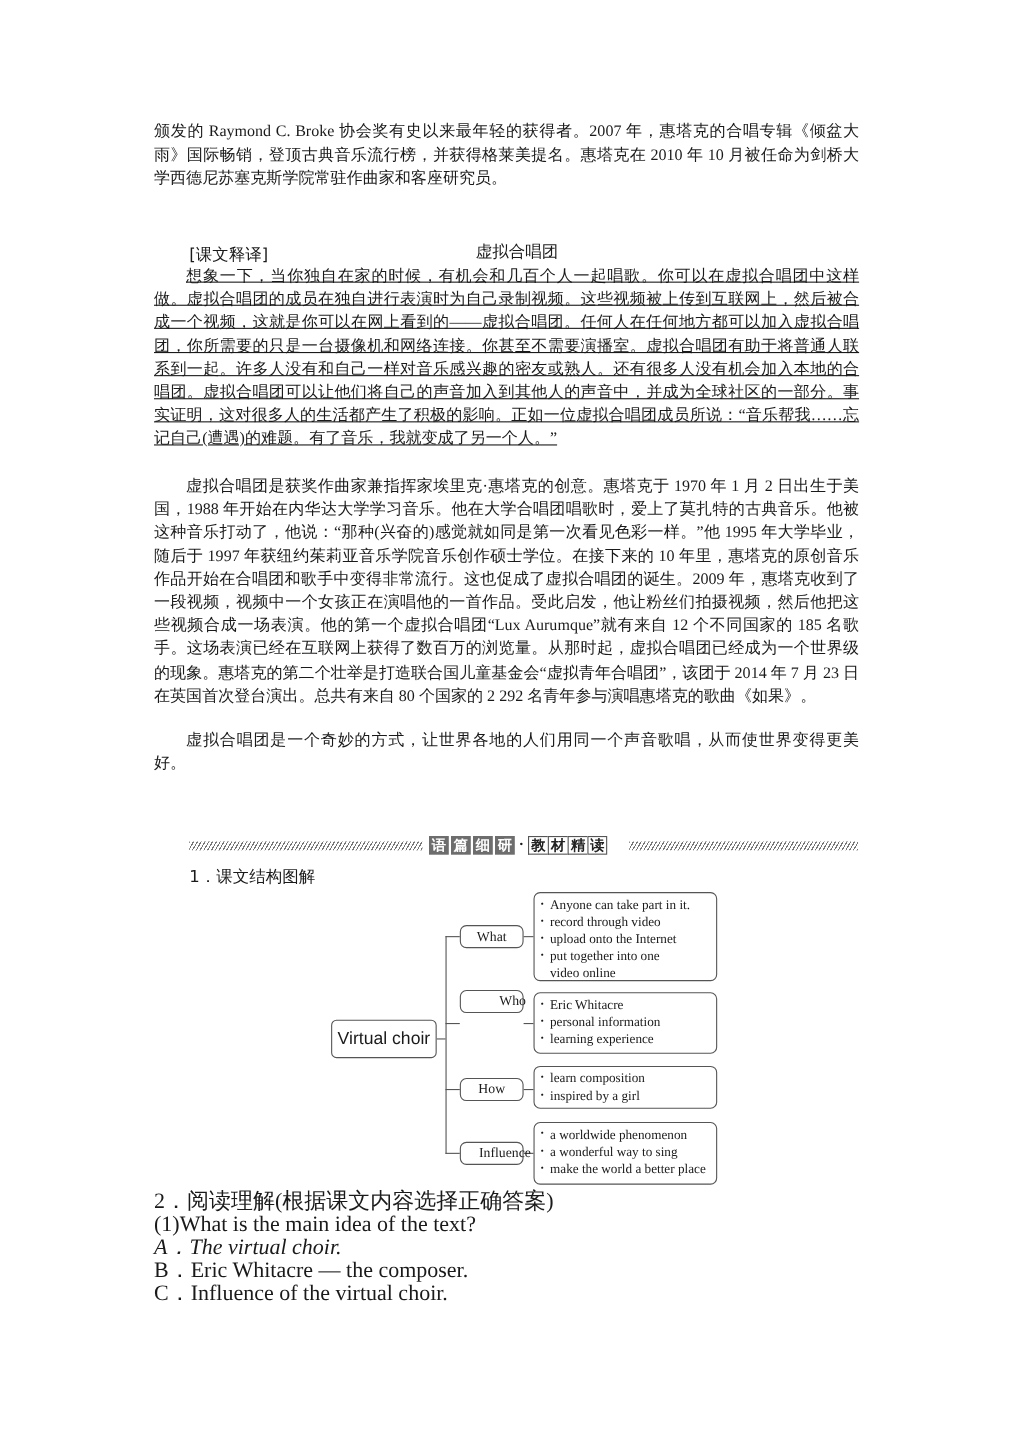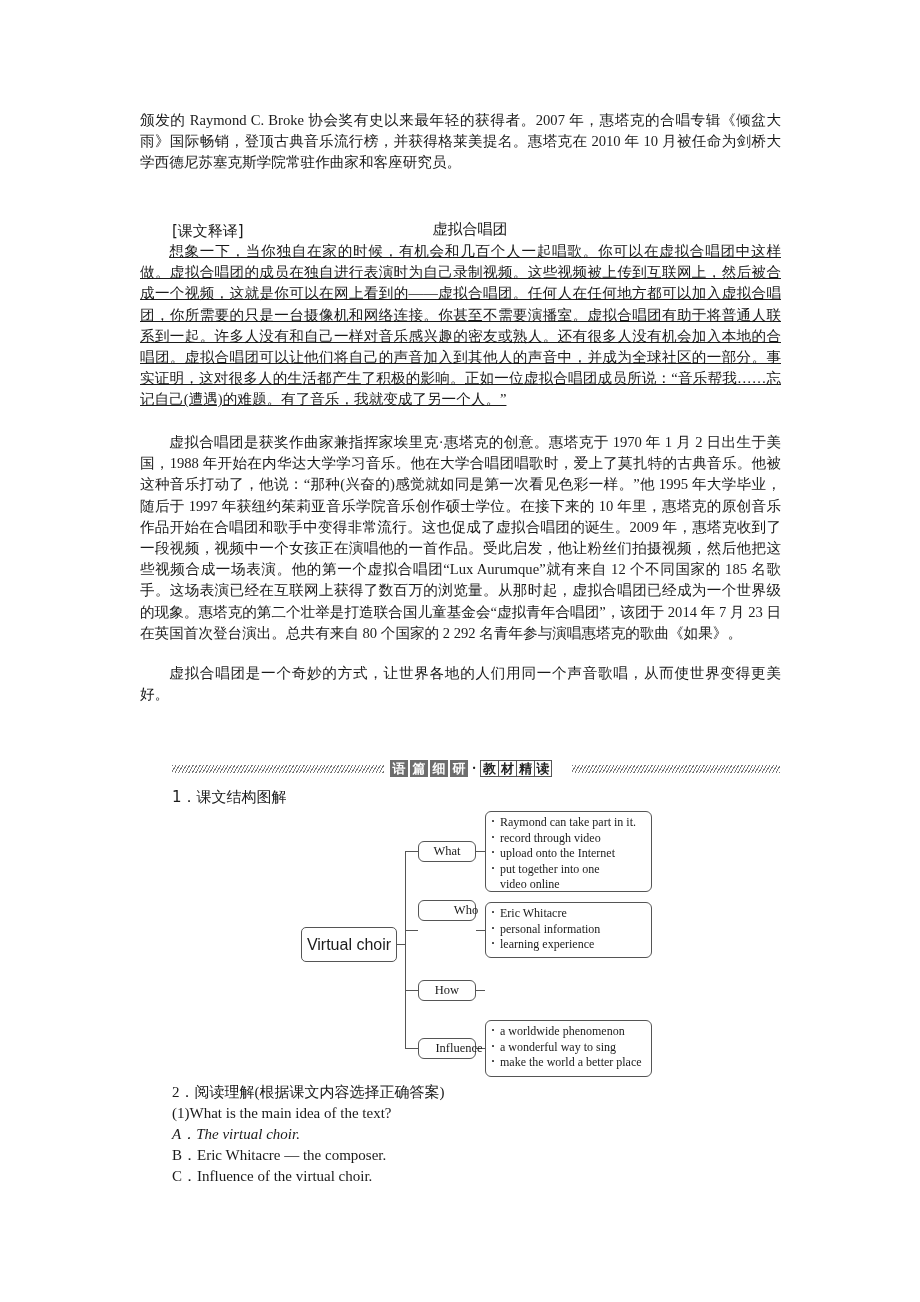--- a/index.html
+++ b/index.html
@@ -34,21 +34,21 @@
   .root { left: 301px; top: 927px; width: 96px; height: 35px; display: flex; align-items: center;
           justify-content: center; font-family: "Liberation Sans", sans-serif; font-size: 16px; }
   .label { left: 418px; width: 58px; height: 21px; display: flex; align-items: center;
            justify-content: center; font-size: 12.5px; border-radius: 6px; }
   .content { left: 485px; width: 167px; padding: 3px 0 0 5px; font-size: 12px; line-height: 15.5px; border-radius: 6px; }
   .content ul { list-style: none; margin: 0; padding: 0; }
   .content li { position: relative; padding-left: 9px; }
   .content li::before { content: "·"; position: absolute; left: 0; top: -1px; font-weight: bold; }
   .content li.cont::before { content: ""; }
   .line { position: absolute; background: #555; }
-  .q { position: absolute; left: 140px; font-size: 15px; line-height: 21px; margin-left: 32px; }
+  .q { position: absolute; left: 140px; font-size: 20px; line-height: 21px; }
 </style>
 </head>
 <body>
 
 <div class="page">
 
   <p class="para" style="top:110px;">颁发的 Raymond C. Broke 协会奖有史以来最年轻的获得者。2007 年，惠塔克的合唱专辑《倾盆大雨》国际畅销，登顶古典音乐流行榜，并获得格莱美提名。惠塔克在 2010 年 10 月被任命为剑桥大学西德尼苏塞克斯学院常驻作曲家和客座研究员。</p>
 
   <div class="heading-tag">[课文释译]</div>
   <div class="title">虚拟合唱团</div>
@@ -90,32 +90,38 @@
 
     <div class="box root">Virtual choir</div>
 
     <div class="box label" style="top:841px;">What</div>
     <div class="box label" style="top:900px;padding-left:38px;">Who</div>
     <div class="box label" style="top:980px;">How</div>
     <div class="box label" style="top:1038px;padding-left:24px;">Influence</div>
 
     <div class="box content" style="top:811px; height:81px;">
       <ul>
-        <li>Raymond can take part in it.</li>
+        <li>Anyone can take part in it.</li>
         <li>record through video</li>
         <li>upload onto the Internet</li>
         <li>put together into one</li>
         <li class="cont">video online</li>
       </ul>
     </div>
     <div class="box content" style="top:902px; height:56px;">
       <ul>
         <li>Eric Whitacre</li>
         <li>personal information</li>
         <li>learning experience</li>
+      </ul>
+    </div>
+    <div class="box content" style="top:969px; height:39px;">
+      <ul>
+        <li>learn composition</li>
+        <li>inspired by a girl</li>
       </ul>
     </div>
     <div class="box content" style="top:1020px; height:57px;">
       <ul>
         <li>a worldwide phenomenon</li>
         <li>a wonderful way to sing</li>
         <li>make the world a better place</li>
       </ul>
     </div>
   </div>

